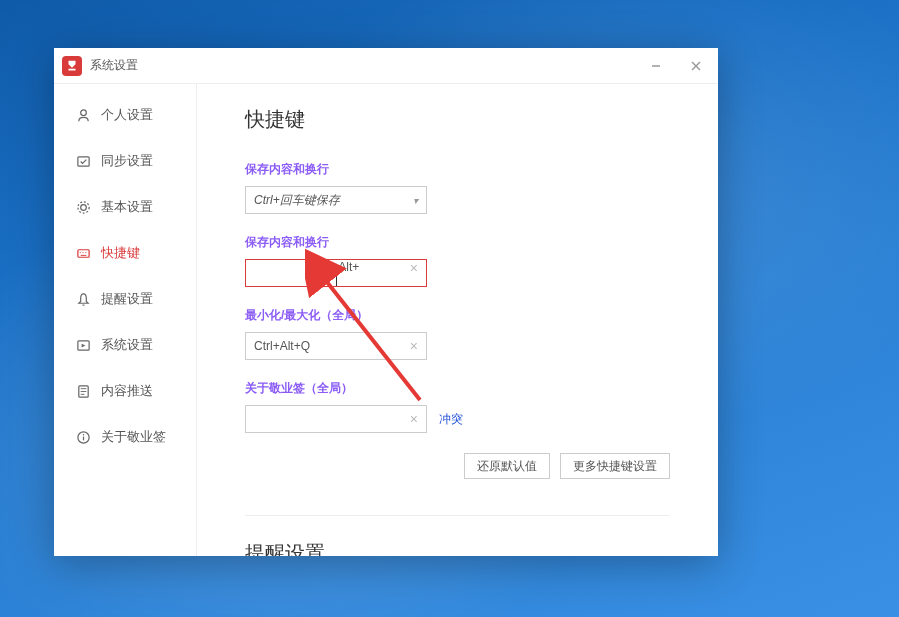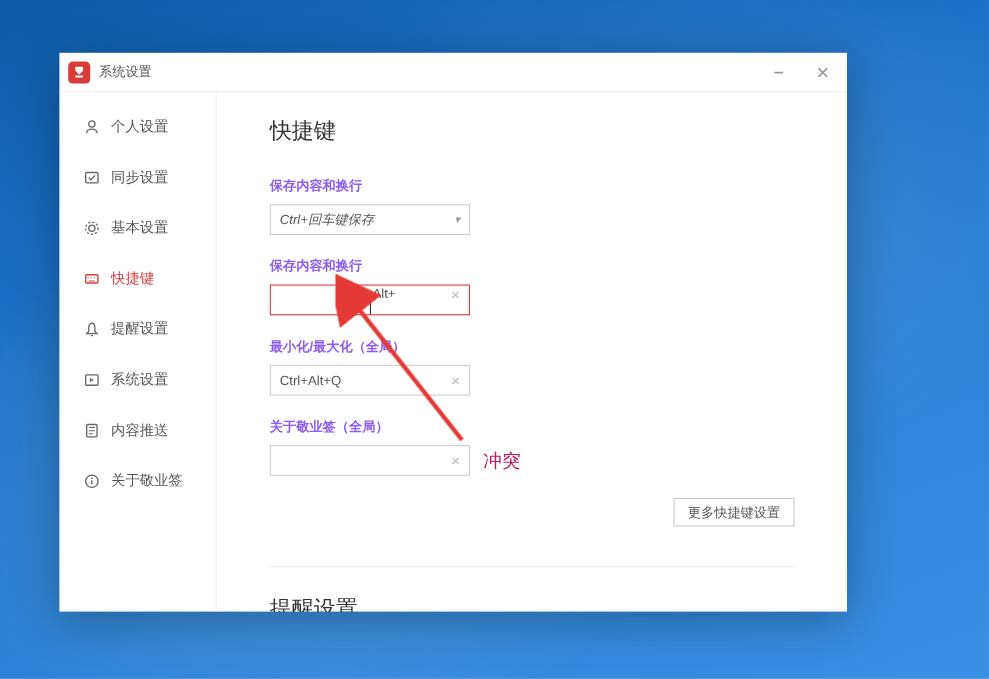--- a/index.html
+++ b/index.html
@@ -24,21 +24,21 @@
       content: '';
       position: absolute;
       inset: 0;
       background: radial-gradient(ellipse at 30% 70%, rgba(255,255,255,0.15) 0%, transparent 40%),
                   radial-gradient(ellipse at 70% 30%, rgba(255,255,255,0.1) 0%, transparent 40%);
     }
     .window {
       position: absolute;
       left: 54px;
       top: 48px;
-      width: 716px;
+      width: 664px;
       height: 508px;
       background: #fff;
       box-shadow: 0 8px 40px rgba(0,0,0,0.3);
       display: flex;
       flex-direction: column;
     }
     .titlebar {
       height: 36px;
       display: flex;
       align-items: center;
@@ -166,22 +166,22 @@
       flex-direction: column;
     }
     .input-box .clear-x {
       position: absolute;
       right: 8px;
       color: #bbb;
       cursor: pointer;
       font-size: 14px;
     }
     .conflict-text {
-      font-size: 17px;
-      color: #be185d;
+      font-size: 12px;
+      color: #1d4ed8;
       margin-left: 12px;
     }
     .input-row {
       display: flex;
       align-items: center;
     }
     .button-row {
       display: flex;
       justify-content: flex-end;
       gap: 10px;
@@ -365,20 +365,21 @@
         <div class="input-row">
           <div class="input-box">
             <span></span>
             <span class="clear-x">×</span>
           </div>
           <span class="conflict-text">冲突</span>
         </div>
       </div>
 
       <div class="button-row">
+        <button class="btn">还原默认值</button>
         <button class="btn">更多快捷键设置</button>
       </div>
 
       <div class="divider"></div>
 
       <h2 class="section-title">提醒设置</h2>
 
     </div>
   </div>
 </div>

